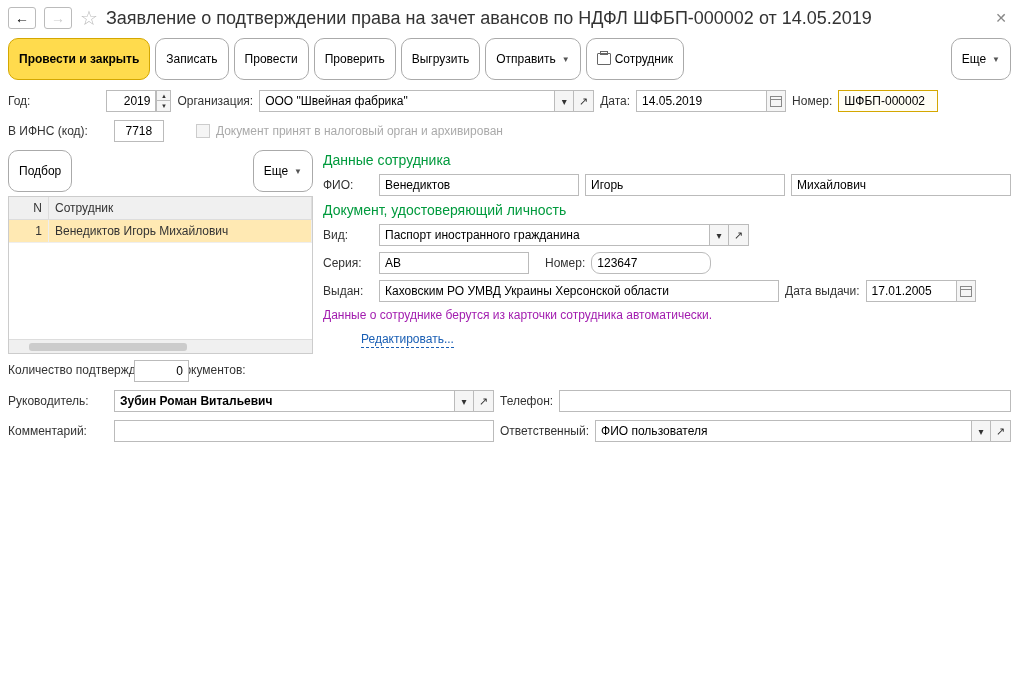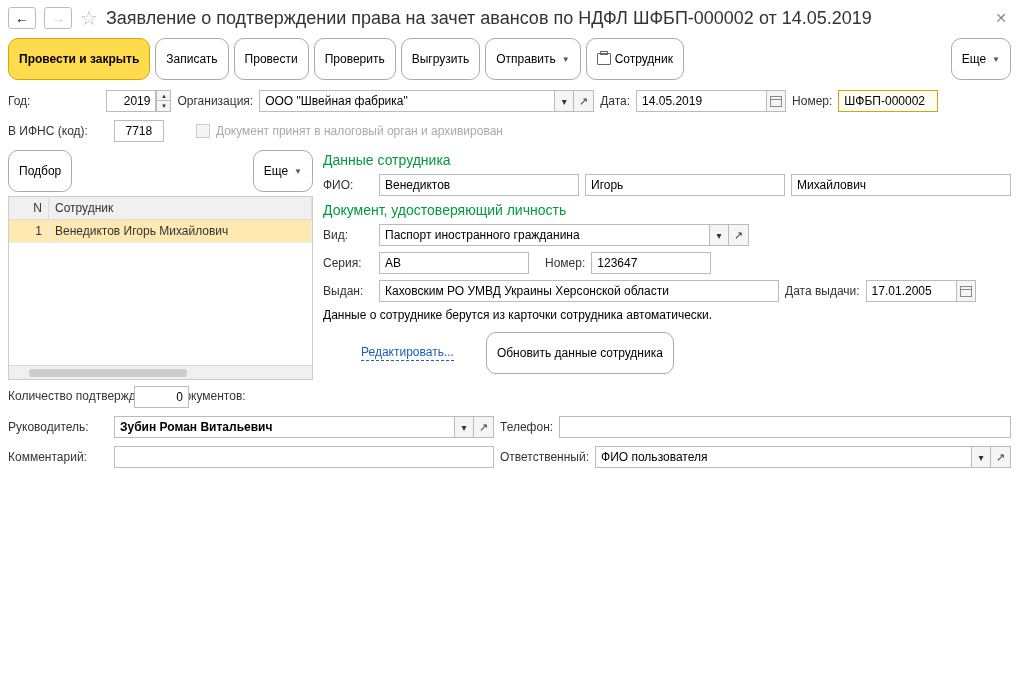--- a/index.html
+++ b/index.html
@@ -86,21 +86,21 @@
 .col-n { width: 40px; text-align: right; }
 .col-emp { flex: 1; }
 .hscroll { height: 14px; background: #f0f0f0; border-top: 1px solid #ddd; display: flex; align-items: center; padding: 0 20px; }
 .hscroll-thumb { height: 8px; background: #ccc; width: 60%; border-radius: 3px; }
 .right-pane { flex: 1; }
 .section-title { color: #009a3d; font-size: 14px; margin-bottom: 6px; margin-top: 2px; }
 .form-row { display: flex; align-items: center; gap: 6px; margin-bottom: 6px; }
 .form-row .lbl { width: 50px; }
 .form-row .lbl-wide { width: auto; }
 .dotted-link { color: #1a5fb4; border-bottom: 1px dashed #1a5fb4; cursor: pointer; padding-bottom: 1px; margin-left: 38px; }
-.red-text { color: #000000; font-size: 12px; margin: 6px 0 10px 0; }
+.red-text { color: #a21caf; font-size: 12px; margin: 6px 0 10px 0; }
 .bottom-area { margin-top: 6px; }
 .print-icon { display: inline-block; width: 14px; height: 12px; border: 1px solid #666; border-radius: 1px; position: relative; }
 .print-icon::before { content: ""; position: absolute; top: -3px; left: 2px; right: 2px; height: 2px; border: 1px solid #666; }
 .cal-icon { display: inline-block; width: 12px; height: 11px; border: 1px solid #888; position: relative; }
 .cal-icon::before { content: ""; position: absolute; top: 2px; left: 0; right: 0; height: 1px; background: #888; }
 .open-icon { font-size: 11px; }
 </style>
 </head>
 <body>
 
@@ -215,38 +215,37 @@
           <div class="cbtn">▾</div>
           <div class="cbtn">
               <span class="open-icon">↗</span>
             </div>
         </div>
       </div>
       <div class="form-row">
         <span class="lbl">Серия:</span>
         <input class="inp" style="width: 150px;" value="АВ">
         <span class="lbl lbl-wide" style="margin-left:10px">Номер:</span>
-        <input class="inp" style="width: 120px;" value="123647">
+        <input class="inp" style="width: 120px; border-radius: 9px;" value="123647">
       </div>
       <div class="form-row">
         <span class="lbl">Выдан:</span>
         <input class="inp" style="flex: 1 1 0%; max-width: 400px;" value="Каховским РО УМВД Украины Херсонской области">
         <span class="lbl lbl-wide">Дата выдачи:</span>
         <div class="combo">
           <input class="inp" style="width: 90px;" value="17.01.2005">
           <div class="cbtn">
               <span class="cal-icon"></span>
             </div>
         </div>
       </div>
       <div class="red-text">Данные о сотруднике берутся из карточки сотрудника автоматически.</div>
       <div class="form-row">
         <span class="dotted-link">Редактировать...</span>
         <span style="width:20px"></span>
-        <button class="btn">Обновить данные сотрудника</button>
       </div>
     </div>
   </div>
 
   <div class="bottom-area">
     <div class="row">
       <span class="lbl" style="width:120px;line-height:1.3">Количество подтверждающих документов:</span>
       <input class="inp" style="width: 55px; text-align: right;" value="0">
     </div>
     <div class="row">

